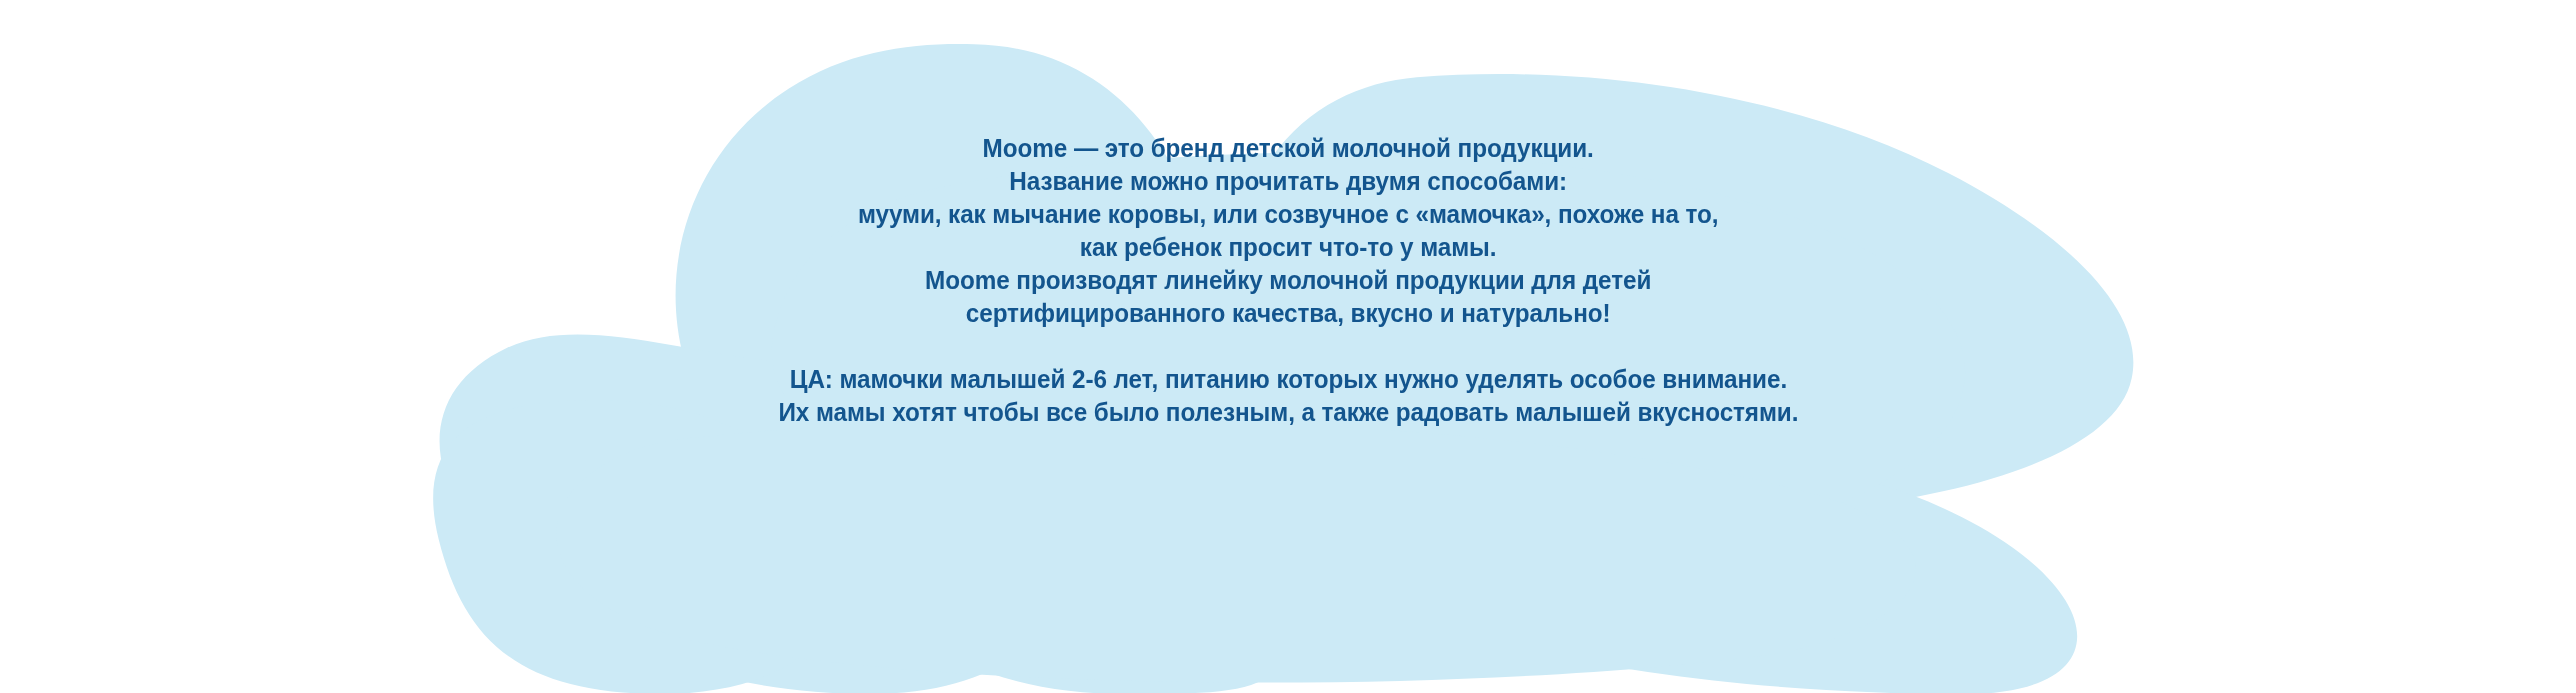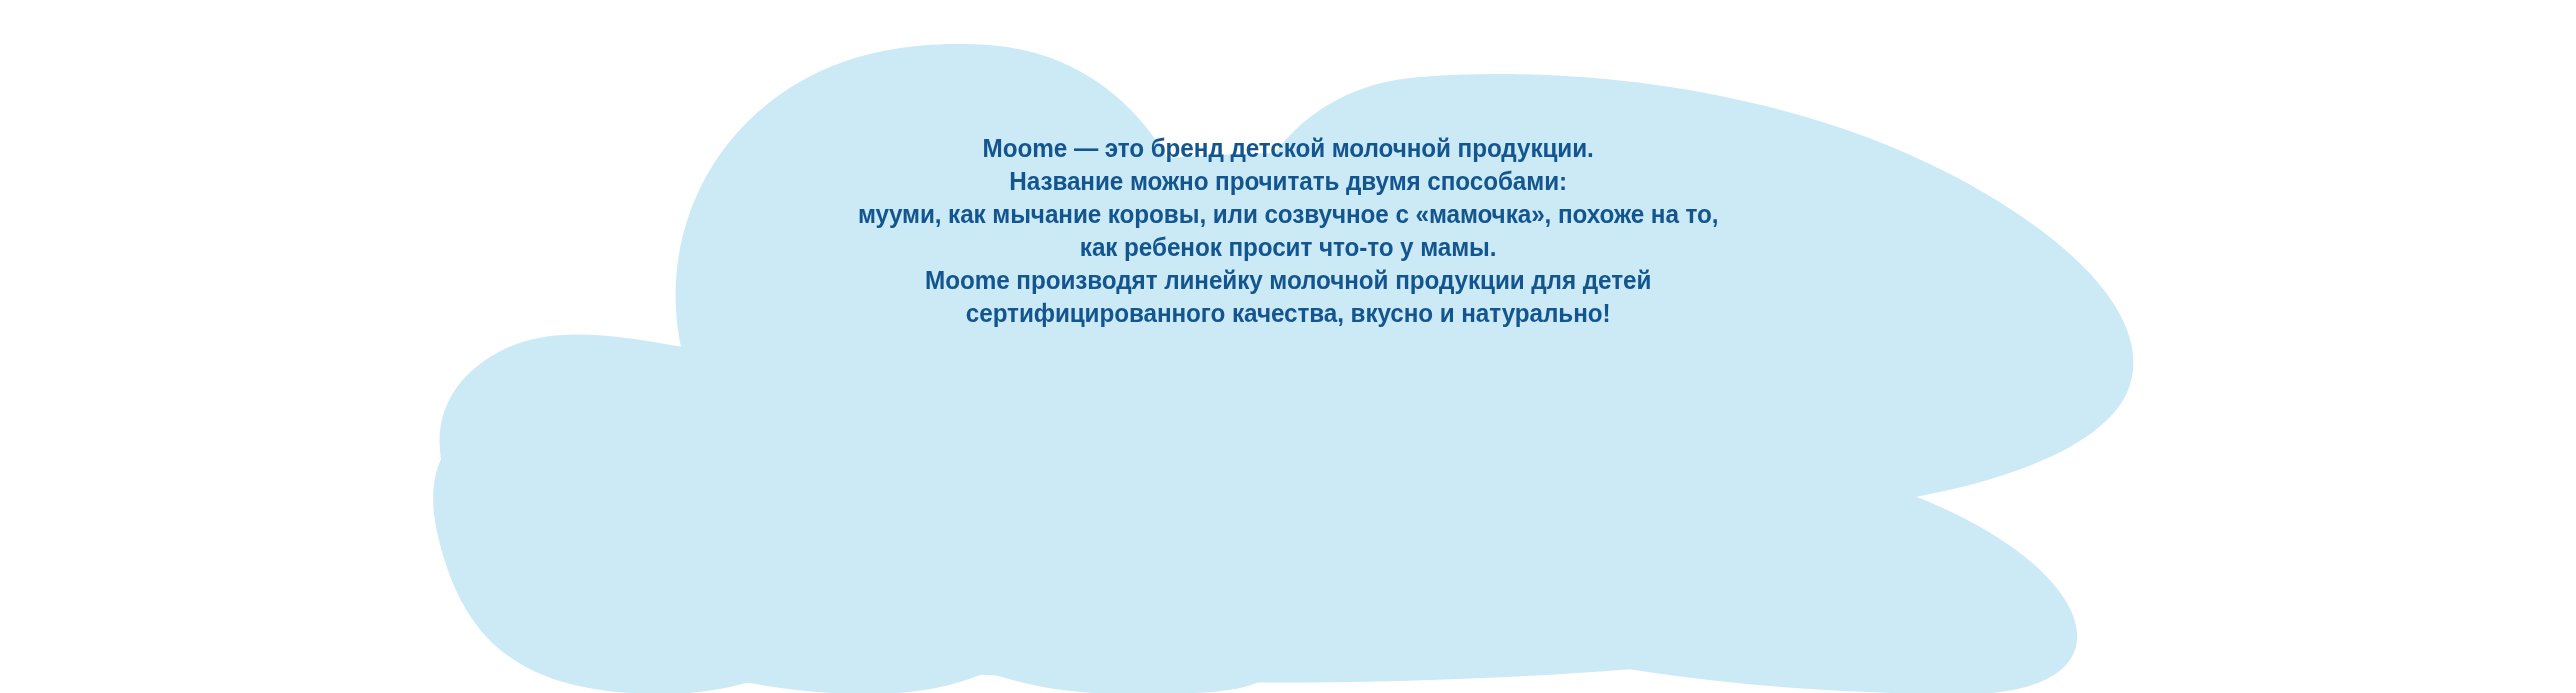--- a/index.html
+++ b/index.html
@@ -126,17 +126,21 @@
 
     <div class="para">
       <span class="line" style="color: rgb(19, 85, 142);">Moome — это бренд детской молочной продукции.</span>
       <span class="line" style="color: rgb(19, 85, 142);">Название можно прочитать двумя способами:</span>
       <span class="line" style="color: rgb(19, 85, 142);">мууми, как мычание коровы, или созвучное с «мамочка», похоже на то,</span>
       <span class="line" style="color: rgb(19, 85, 142);">как ребенок просит что-то у мамы.</span>
       <span class="line" style="color: rgb(19, 85, 142);">Moome производят линейку молочной продукции для детей</span>
       <span class="line" style="color: rgb(19, 85, 142);">сертифицированного качества, вкусно и натурально!</span>
     </div>
 
+    <div class="para">
+      <span class="line" style="color: rgb(19, 85, 142);">ЦА: мамочки малышей 2-6 лет, питанию которых нужно уделять особое внимание.</span>
+      <span class="line" style="color: rgb(19, 85, 142);">Их мамы хотят чтобы все было полезным, а также радовать малышей вкусностями.</span>
+    </div>
 
 
   </div>
 </div>
 
 
 </body></html>

